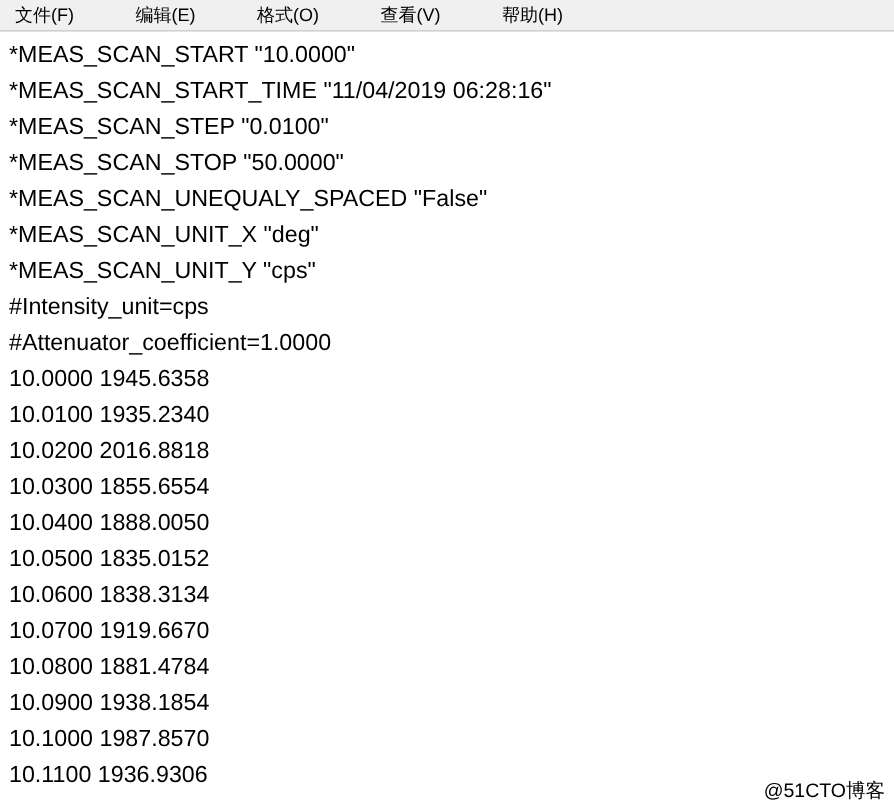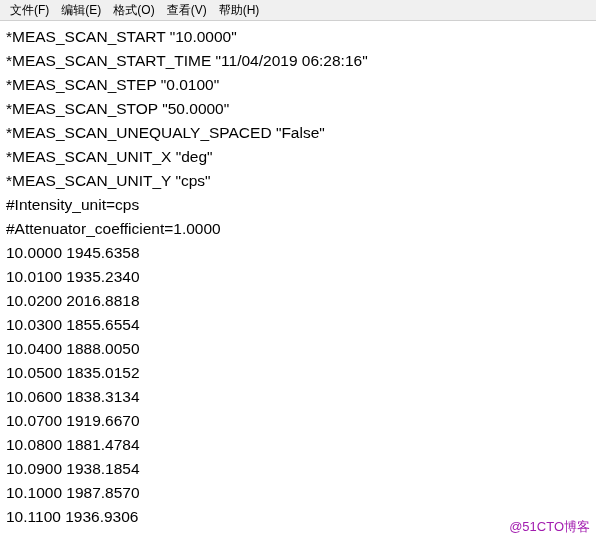--- a/index.html
+++ b/index.html
@@ -17,20 +17,21 @@
       position: relative;
     }
     .menubar {
       display: flex;
       background: #f0f0f0;
       border-bottom: 1px solid #d0d0d0;
       padding: 2px 4px;
       font-size: 12px;
       height: 21px;
       align-items: center;
+      gap: 29px;
     }
     .menu-item {
       padding: 1px 6px;
       color: #000;
       cursor: default;
     }
     .content-area {
       position: relative;
       height: calc(538px - 21px);
     }
@@ -51,21 +52,21 @@
       background: #f0f0f0;
     }
     .content::-webkit-scrollbar-thumb {
       background: #c0c0c0;
       border: 1px solid #a0a0a0;
     }
     .watermark {
       position: absolute;
       right: 6px;
       bottom: 2px;
-      color: #a21caf;
+      color: #000000;
       font-size: 13px;
       font-family: Arial, sans-serif;
       pointer-events: none;
     }
     .line {
       display: block;
     }
   </style>
 </head>
 <body>

